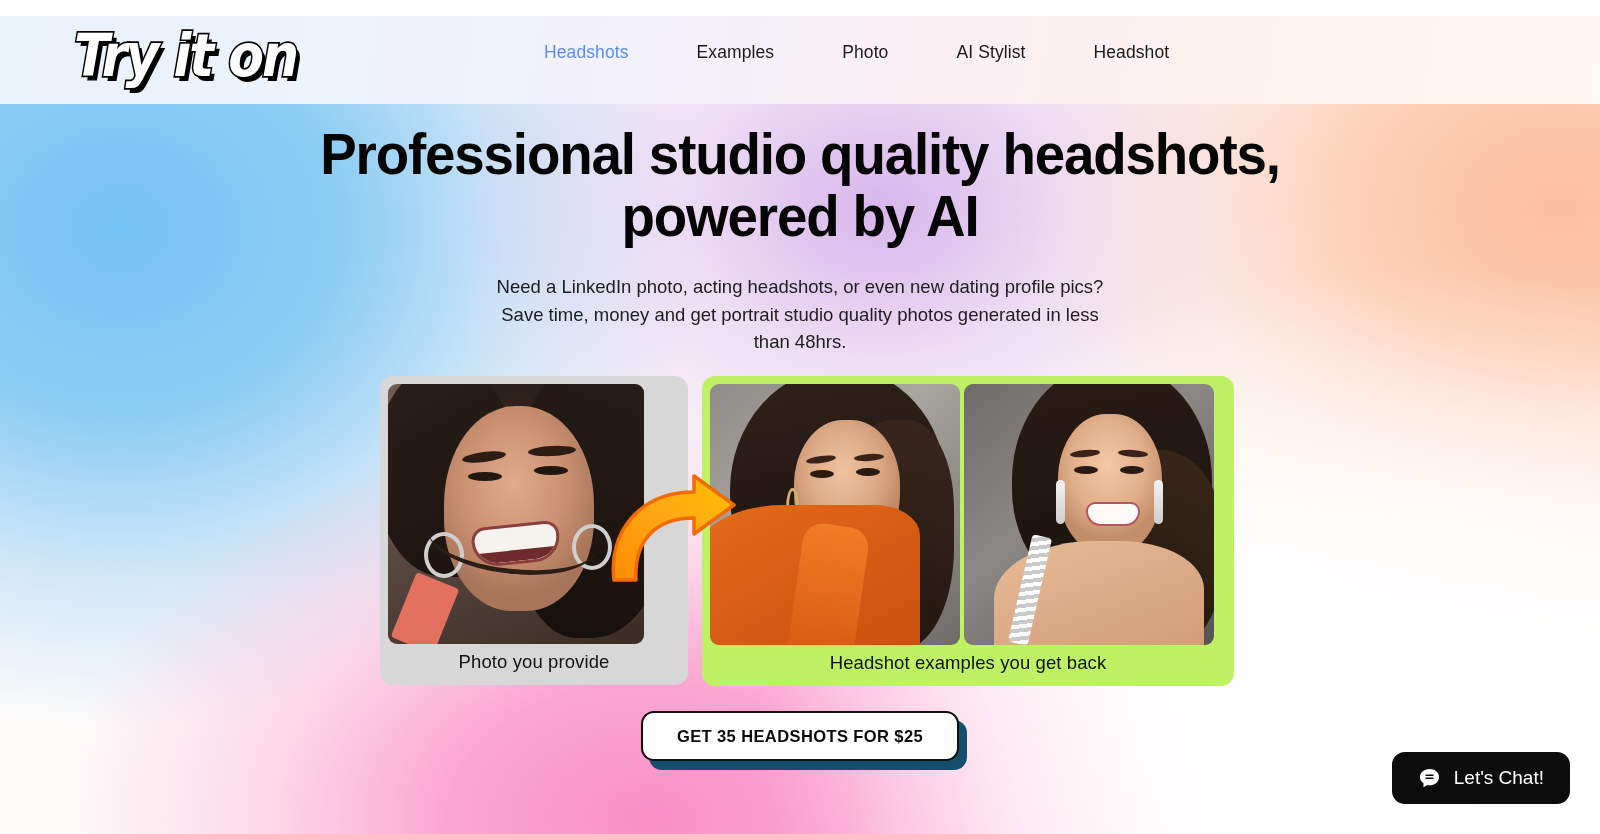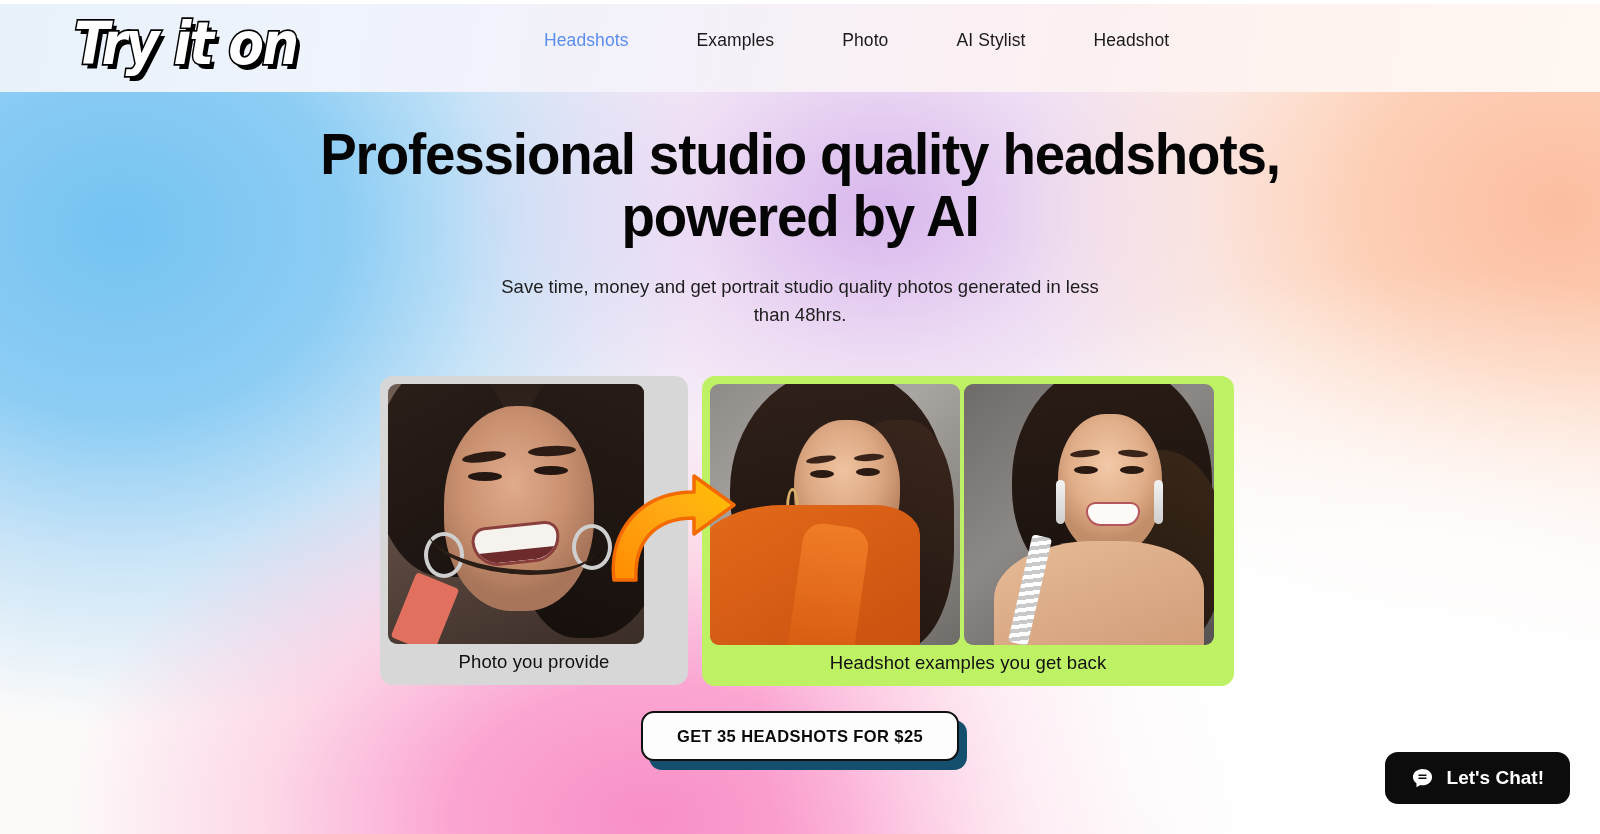--- a/index.html
+++ b/index.html
@@ -5,21 +5,21 @@
   * { margin:0; padding:0; box-sizing:border-box; }
   html,body { width:1600px; height:834px; overflow:hidden; }
   body {
     font-family:"Liberation Sans", sans-serif;
     background:#ffffff;
     position:relative;
   }
 
   
   .header{
-    position:absolute; top:4px; left:0; width:1600px; height:88px;
+    position:absolute; top:16px; left:0; width:1600px; height:88px;
     background:linear-gradient(100deg,#e8f2fb 0%,#eff3fc 22%,#f4f1fa 42%,#fbf0f3 62%,#fef3ef 80%,#fff7f2 100%);
     display:flex; align-items:center; z-index:5;
   }
   .logo{
     position:absolute; left:74px; top:8px;
     font-family:"DejaVu Sans", sans-serif;
     font-weight:bold; font-style:italic;
     font-size:52px; letter-spacing:-2px;
     color:#ffffff;
     -webkit-text-stroke:3px #000;
@@ -204,21 +204,21 @@
     display:flex; align-items:center; justify-content:center;
   }
 
   
   .chat{
     position:absolute; right:30px; bottom:30px;
     height:52px; padding:0 26px;
     background:#0c0c0c; color:#fff;
     border-radius:13px;
     display:flex; align-items:center; gap:13px;
-    font-weight:bold; font-size:19px;
+    font-weight:normal; font-size:19px;
     cursor:pointer; z-index:20;
     border:none;
   }
   .chat .bubble{ display:flex; }
 </style>
 </head>
 <body>
 
 <div class="header">
   <div class="logo">Try it on</div>
@@ -239,20 +239,21 @@
   <div class="g5"></div>
 
   <div class="hero-inner">
 
     <h1 class="headline">
       <span>Professional studio quality headshots,</span><br>
       <span>powered by AI</span>
     </h1>
 
     <p class="subhead">
+      <span>Need a LinkedIn photo, acting headshots, or even new dating profile pics?</span>
       <span>Save time, money and get portrait studio quality photos generated in less</span>
       <span>than 48hrs.</span>
     </p>
 
     <div class="compare">
 
       <div class="card card-left">
         <div class="shot shot-a p1">
           <div class="hair-top"></div>
             <div class="hair-l"></div>

